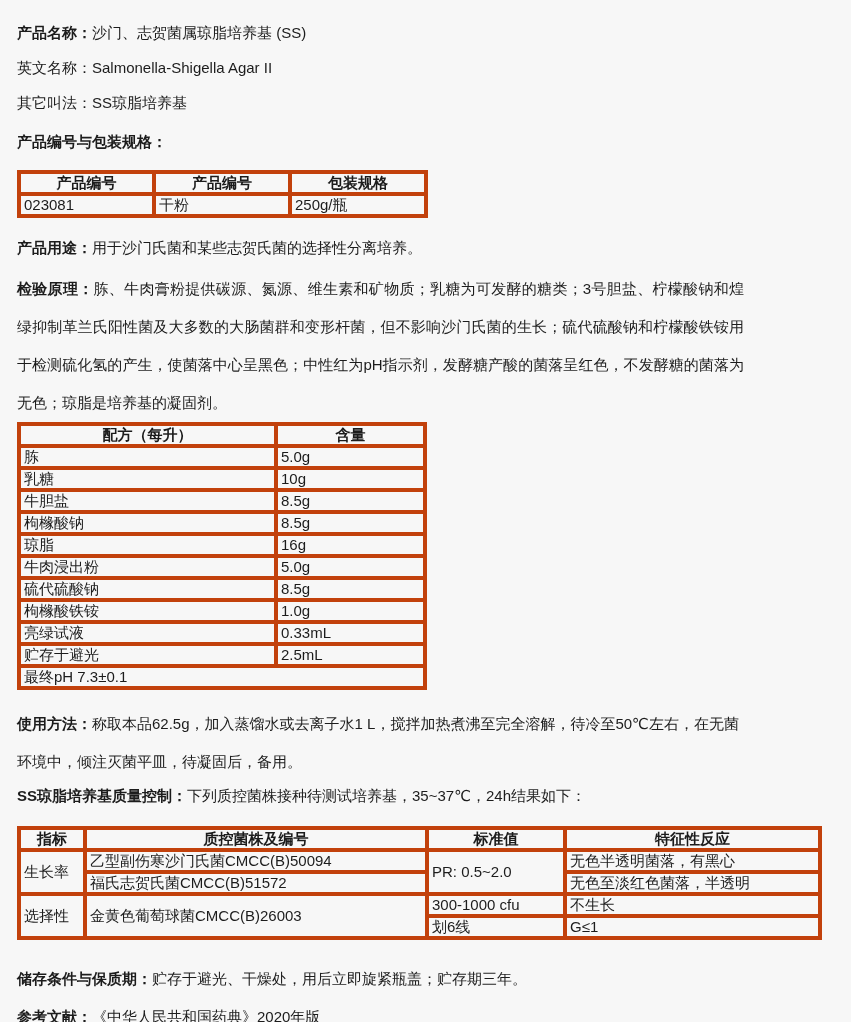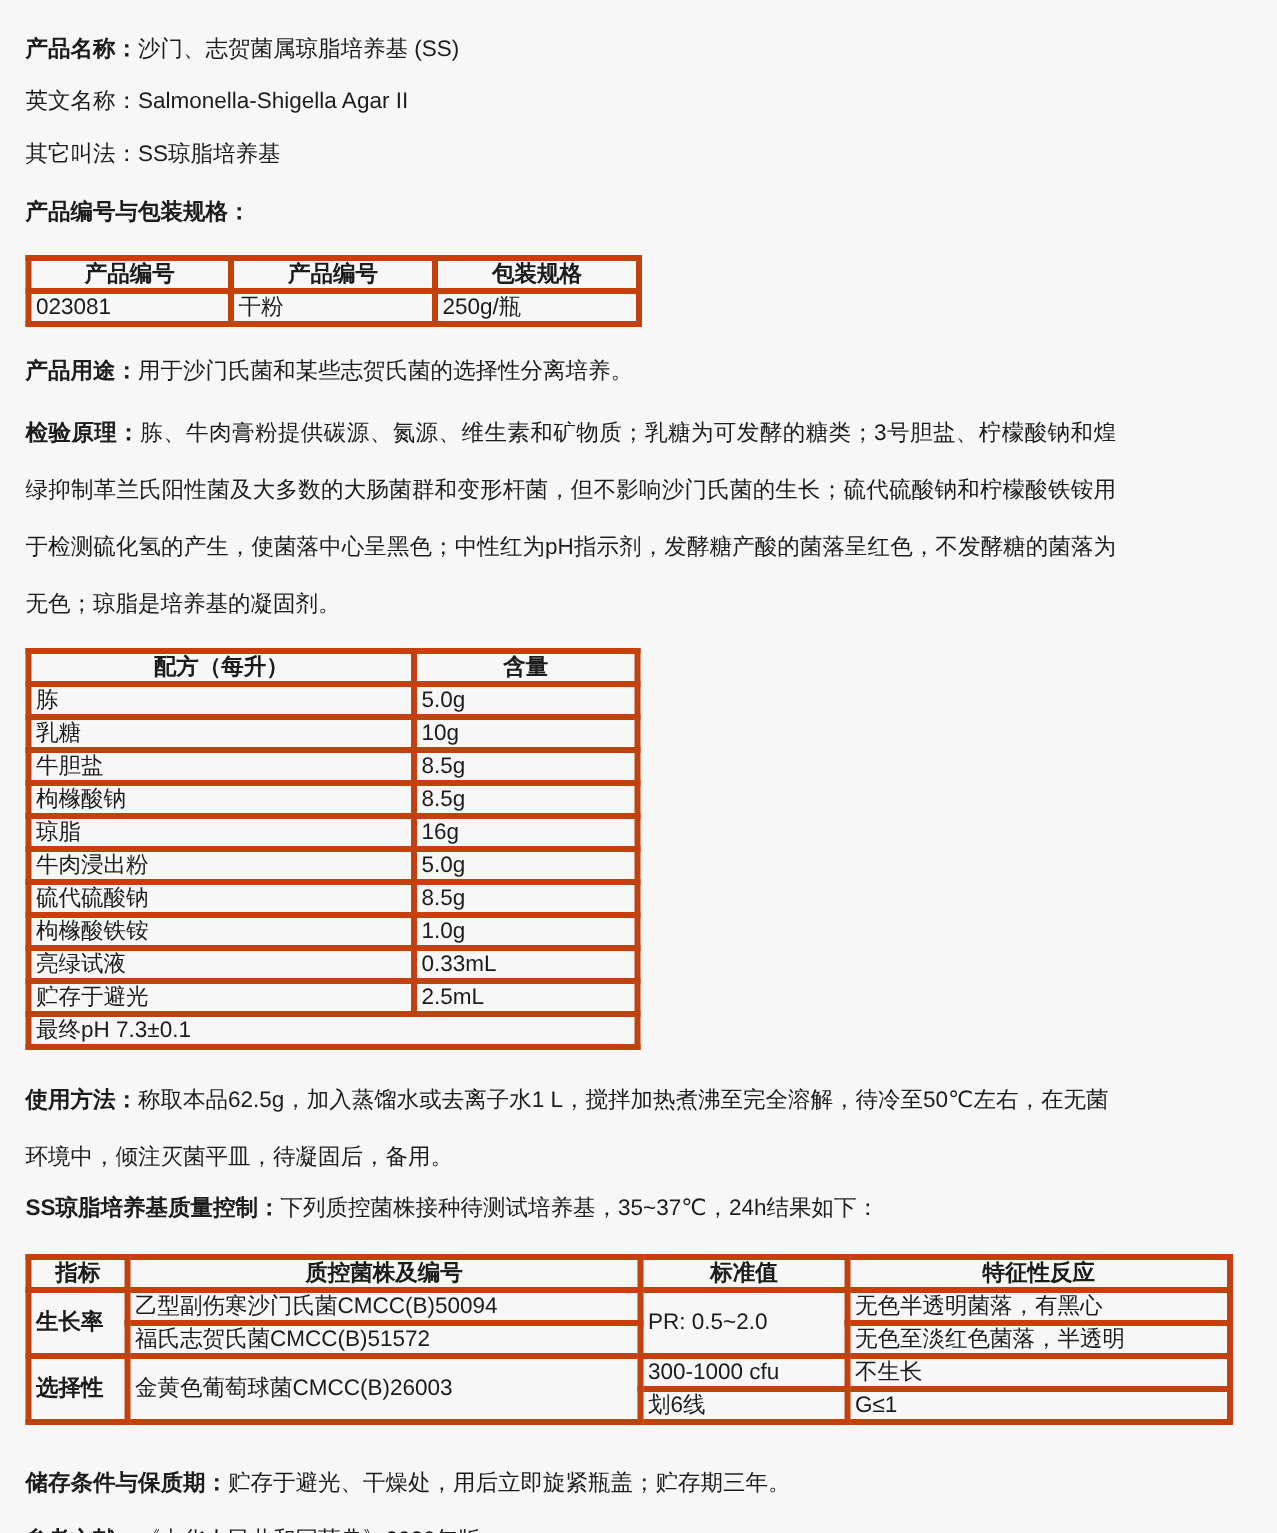--- a/index.html
+++ b/index.html
@@ -27,24 +27,24 @@
     padding: 0 3px;
     height: 20px;
     line-height: 18px;
     font-size: 15px;
     overflow: hidden;
     white-space: nowrap;
   }
   th { font-weight: bold; text-align: center; }
   td { text-align: left; }
   td.center { text-align: left; margin-top: 48px; }
-  td.bold { font-weight: bold; }
+  td.bold { font-weight: normal; }
 
   #packaging-table { width: 407px; margin-top: 17px; }
-  #formula-table  { width: 406px; margin-top: 10px; }
+  #formula-table  { width: 406px; }
   #qc-table       { width: 801px; margin-top: 19px; }
 
   #storage-line   { margin-top: 28px; line-height: 22px; }
   #reference-line { margin-top: 16px; line-height: 22px; }
 </style>
 </head>
 <body>
 
 <div class="page">
 

